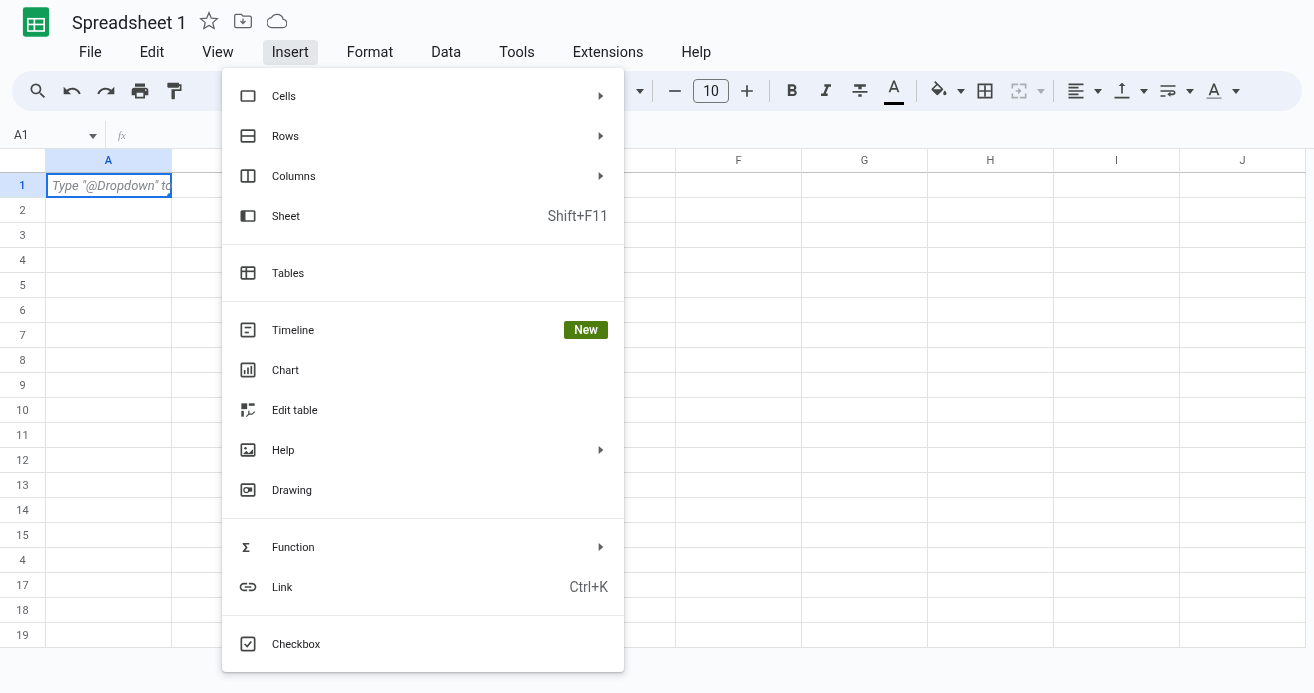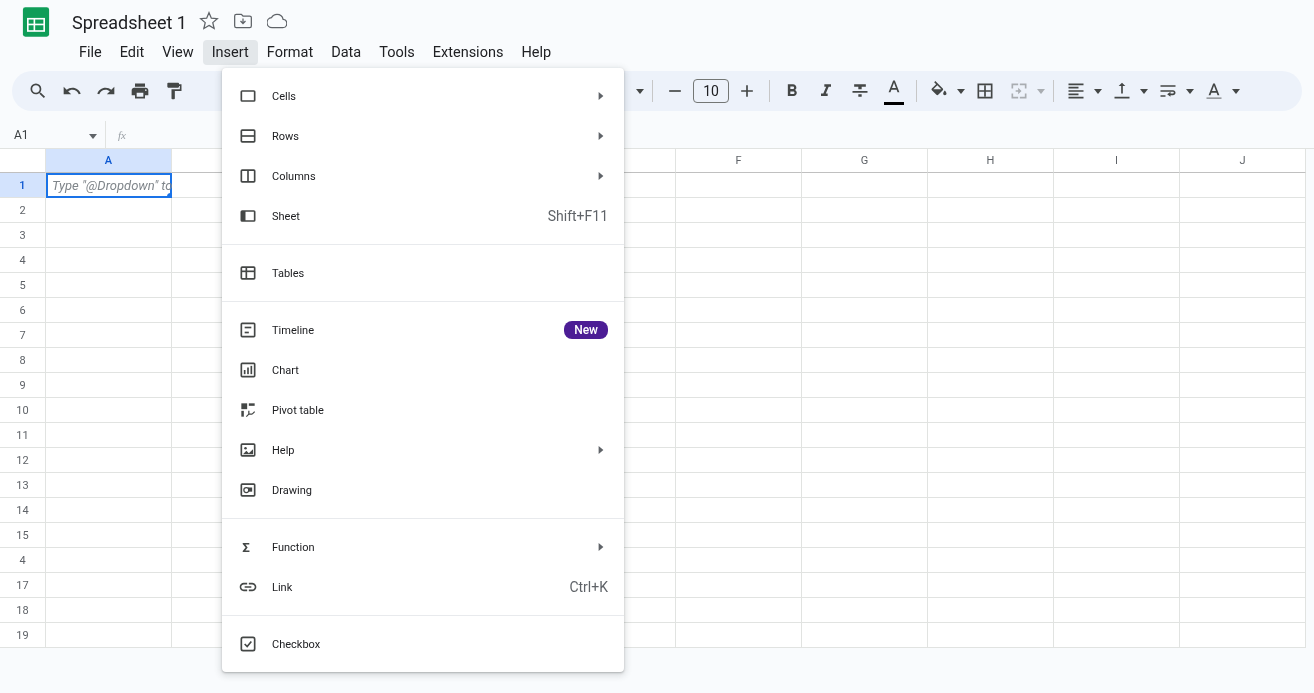--- a/index.html
+++ b/index.html
@@ -9,21 +9,21 @@
 .header { display: flex; align-items: center; padding: 8px 16px 0 16px; height: 36px; }
 .logo { width: 40px; height: 40px; display: flex; align-items: center; justify-content: center; margin-right: 10px; }
 .logo svg { width: 36px; height: 36px; }
 .title-block { display: flex; flex-direction: column; }
 .title-row { display: flex; align-items: center; gap: 0; }
 .doc-title { font-size: 18px; color: #202124; padding: 2px 6px; }
 .title-icons { display: flex; gap: 14px; margin-left: 6px; }
 .title-icons svg { width: 20px; height: 20px; fill: #5f6368; }
 
 
-.menubar { display: flex; padding: 4px 70px 6px 70px; gap: 0; text-align: center; }
+.menubar { display: flex; padding: 4px 70px 6px 70px; gap: 20px; text-align: center; }
 .menu-item { padding: 4px 9px; font-size: 14.5px; color: #202124; border-radius: 4px; cursor: pointer; }
 .menu-item.active { background: #e3e7ea; }
 
 
 .toolbar-container { padding: 0 12px 0 12px; }
 .toolbar { background: #edf2fa; border-radius: 24px; height: 40px; display: flex; align-items: center; padding: 0 10px; gap: 2px; }
 .tb-btn { width: 32px; height: 32px; display: flex; align-items: center; justify-content: center; border-radius: 4px; cursor: pointer; color: #444746; }
 .tb-btn svg { width: 20px; height: 20px; fill: currentColor; }
 .tb-sep { width: 1px; height: 22px; background: #c7c7c7; margin: 0 4px; }
 .font-size-box { border: 1px solid #747775; border-radius: 4px; width: 36px; height: 24px; display: flex; align-items: center; justify-content: center; font-size: 14px; }
@@ -59,21 +59,21 @@
 
 .dropdown { position: absolute; top: 68px; left: 222px; width: 402px; background: #fff; border-radius: 4px; box-shadow: 0 2px 6px 2px rgba(60,64,67,.15), 0 1px 2px rgba(60,64,67,.3); padding: 8px 0; z-index: 1000; }
 .dd-item { display: flex; align-items: center; height: 40px; padding: 0 16px; cursor: pointer; }
 .dd-icon { width: 20px; height: 20px; margin-right: 14px; display: flex; align-items: center; justify-content: center; }
 .dd-icon svg { width: 20px; height: 20px; fill: #444746; }
 .dd-label { flex: 1; font-size: 11px; color: #202124; }
 .dd-shortcut { font-size: 14px; color: #5f6368; }
 .dd-arrow { width: 10px; display: flex; align-items: center; }
 .dd-arrow svg { width: 6px; height: 8px; fill: #5f6368; }
 .dd-sep { height: 1px; background: #e8eaed; margin: 8px 0; }
-.dd-badge { background: #4c1d95; color: #fff; font-size: 12px; font-weight: 500; border-radius: 8px; padding: 2px 10px; }
+.dd-badge { background: #4d7c0f; color: #fff; font-size: 12px; font-weight: 500; border-radius: 2px; padding: 2px 10px; }
 </style>
 </head>
 <body>
 
 <div class="header">
   <div class="logo">
     <svg viewBox="0 0 44 44">
         <rect x="6" y="4" width="32" height="36" rx="3" fill="#0f9d58"></rect>
         <rect x="12" y="18" width="20" height="15" fill="none" stroke="#fff" stroke-width="2"></rect>
         <line x1="12" y1="25" x2="32" y2="25" stroke="#fff" stroke-width="2"></line>
@@ -633,21 +633,21 @@
     </div>
     <div class="dd-item">
       <div class="dd-icon">
         <svg viewBox="0 0 24 24">
           <rect x="4" y="4" width="7" height="7" fill="#444746"></rect>
           <rect x="13" y="4" width="7" height="3" fill="#444746"></rect>
           <rect x="4" y="13" width="3" height="7" fill="#444746"></rect>
           <path d="M13 13v4h4M17 17l3-3M13 17l-3 3" fill="none" stroke="#444746" stroke-width="1.5"></path>
         </svg>
       </div>
-      <div class="dd-label">Pivot table</div>
+      <div class="dd-label">Edit table</div>
     </div>
     <div class="dd-item">
       <div class="dd-icon">
         <svg viewBox="0 0 24 24">
           <rect x="4" y="5" width="16" height="14" rx="1" fill="none" stroke="#444746" stroke-width="2"></rect>
           <circle cx="9" cy="10" r="1.5" fill="#444746"></circle>
           <path d="M6 17l4-4 3 3 5-5v6H6z" fill="#444746"></path>
         </svg>
       </div>
       <div class="dd-label">Help</div>

